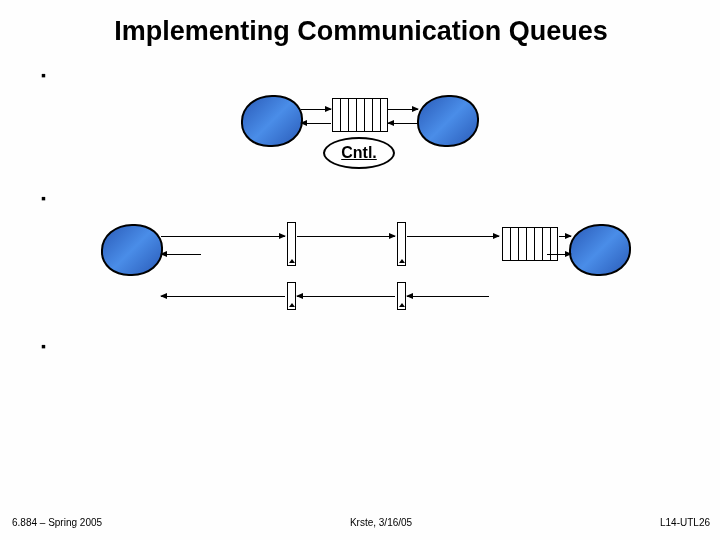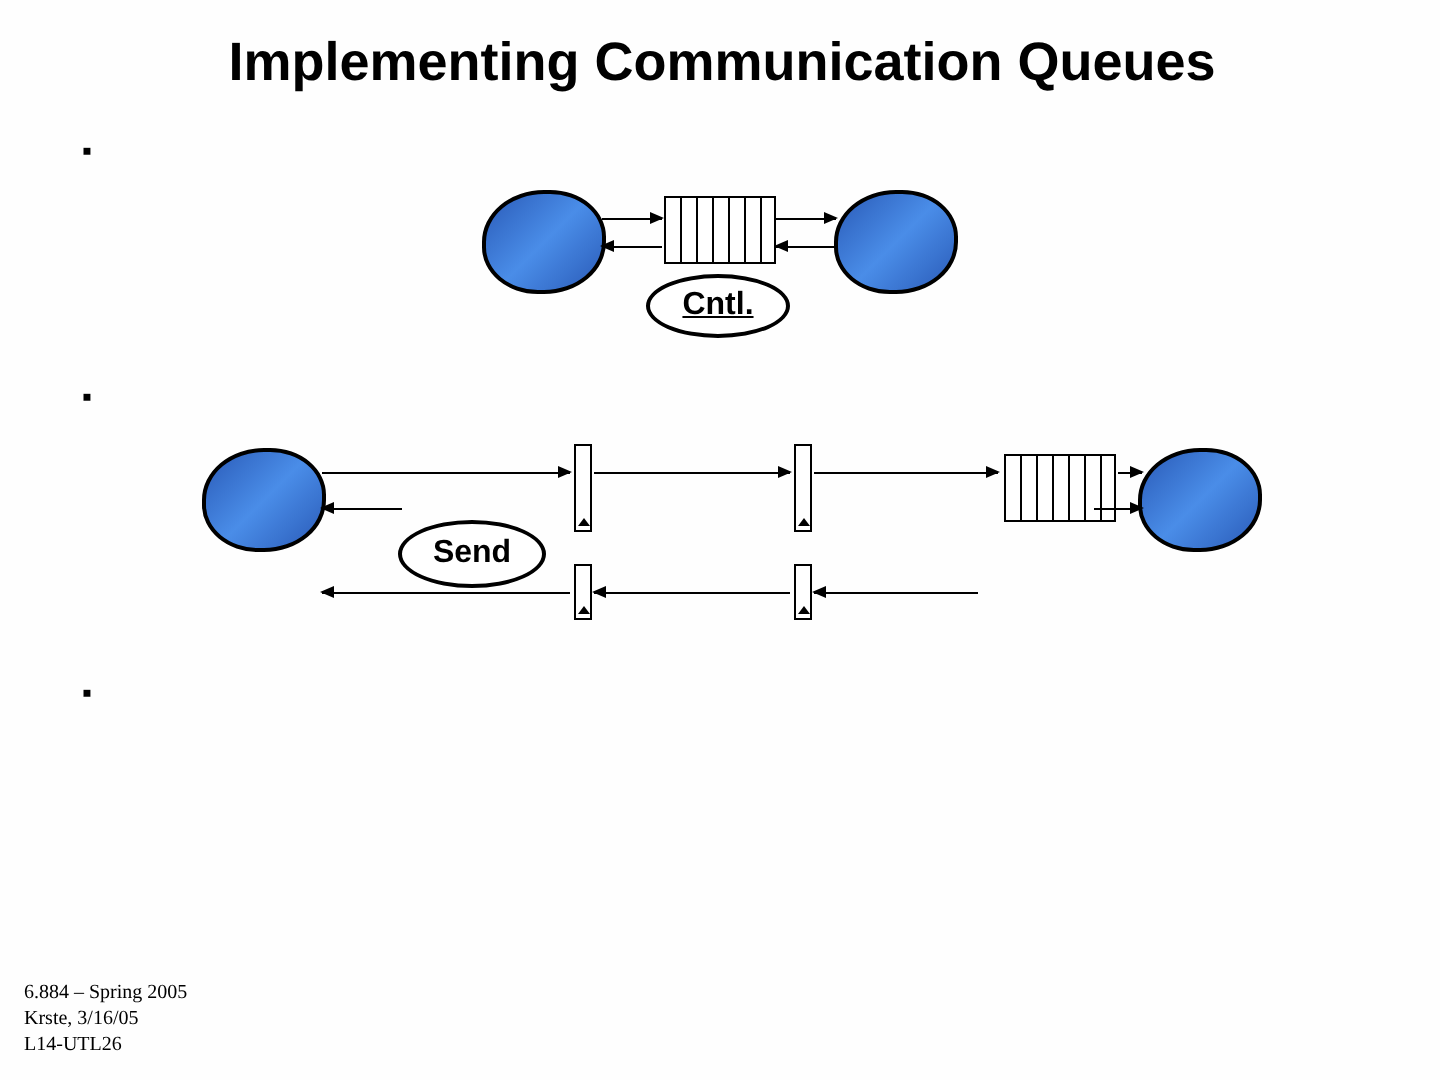--- a/index.html
+++ b/index.html
@@ -120,22 +120,21 @@
   }
   .footer {
     position: absolute;
     bottom: 12px;
     left: 0;
     width: 100%;
     display: flex;
     justify-content: space-between;
     font-size: 10px;
     padding: 0 10px;
-    font-family: Liberation Serif, serif;
-    flex-direction: column;
+    font-family: Liberation Sans, sans-serif;
   }
 </style>
 </head>
 <body>
 
 <div class="title">Implementing Communication Queues</div>
 
 <div class="bullet-row">
   <div class="bullet-mark">▪</div>
 </div>
@@ -187,21 +186,20 @@
   <div class="arrow r" style="left:336px; top:22px; width:92px;"></div>
   <div class="arrow r" style="left:488px; top:22px; width:12px;"></div>
 
   <div class="arrow l" style="left:90px; top:82px; width:124px;"></div>
   <div class="arrow l" style="left:226px; top:82px; width:98px;"></div>
   <div class="arrow l" style="left:336px; top:82px; width:82px;"></div>
 
   <div class="arrow l" style="left:90px; top:40px; width:40px;"></div>
   <div class="arrow r" style="left:476px; top:40px; width:24px;"></div>
 
-  <div class="label-oval" style="left:128px; top:46px; width:74px; height:34px;">Send</div>
 </div>
 
 <div class="bullet-row" style="margin-top:6px;">
   <div class="bullet-mark">▪</div>
 </div>
 
 <div class="footer">
   <span>6.884 – Spring 2005</span>
   <span>Krste, 3/16/05</span>
   <span>L14-UTL26</span>

